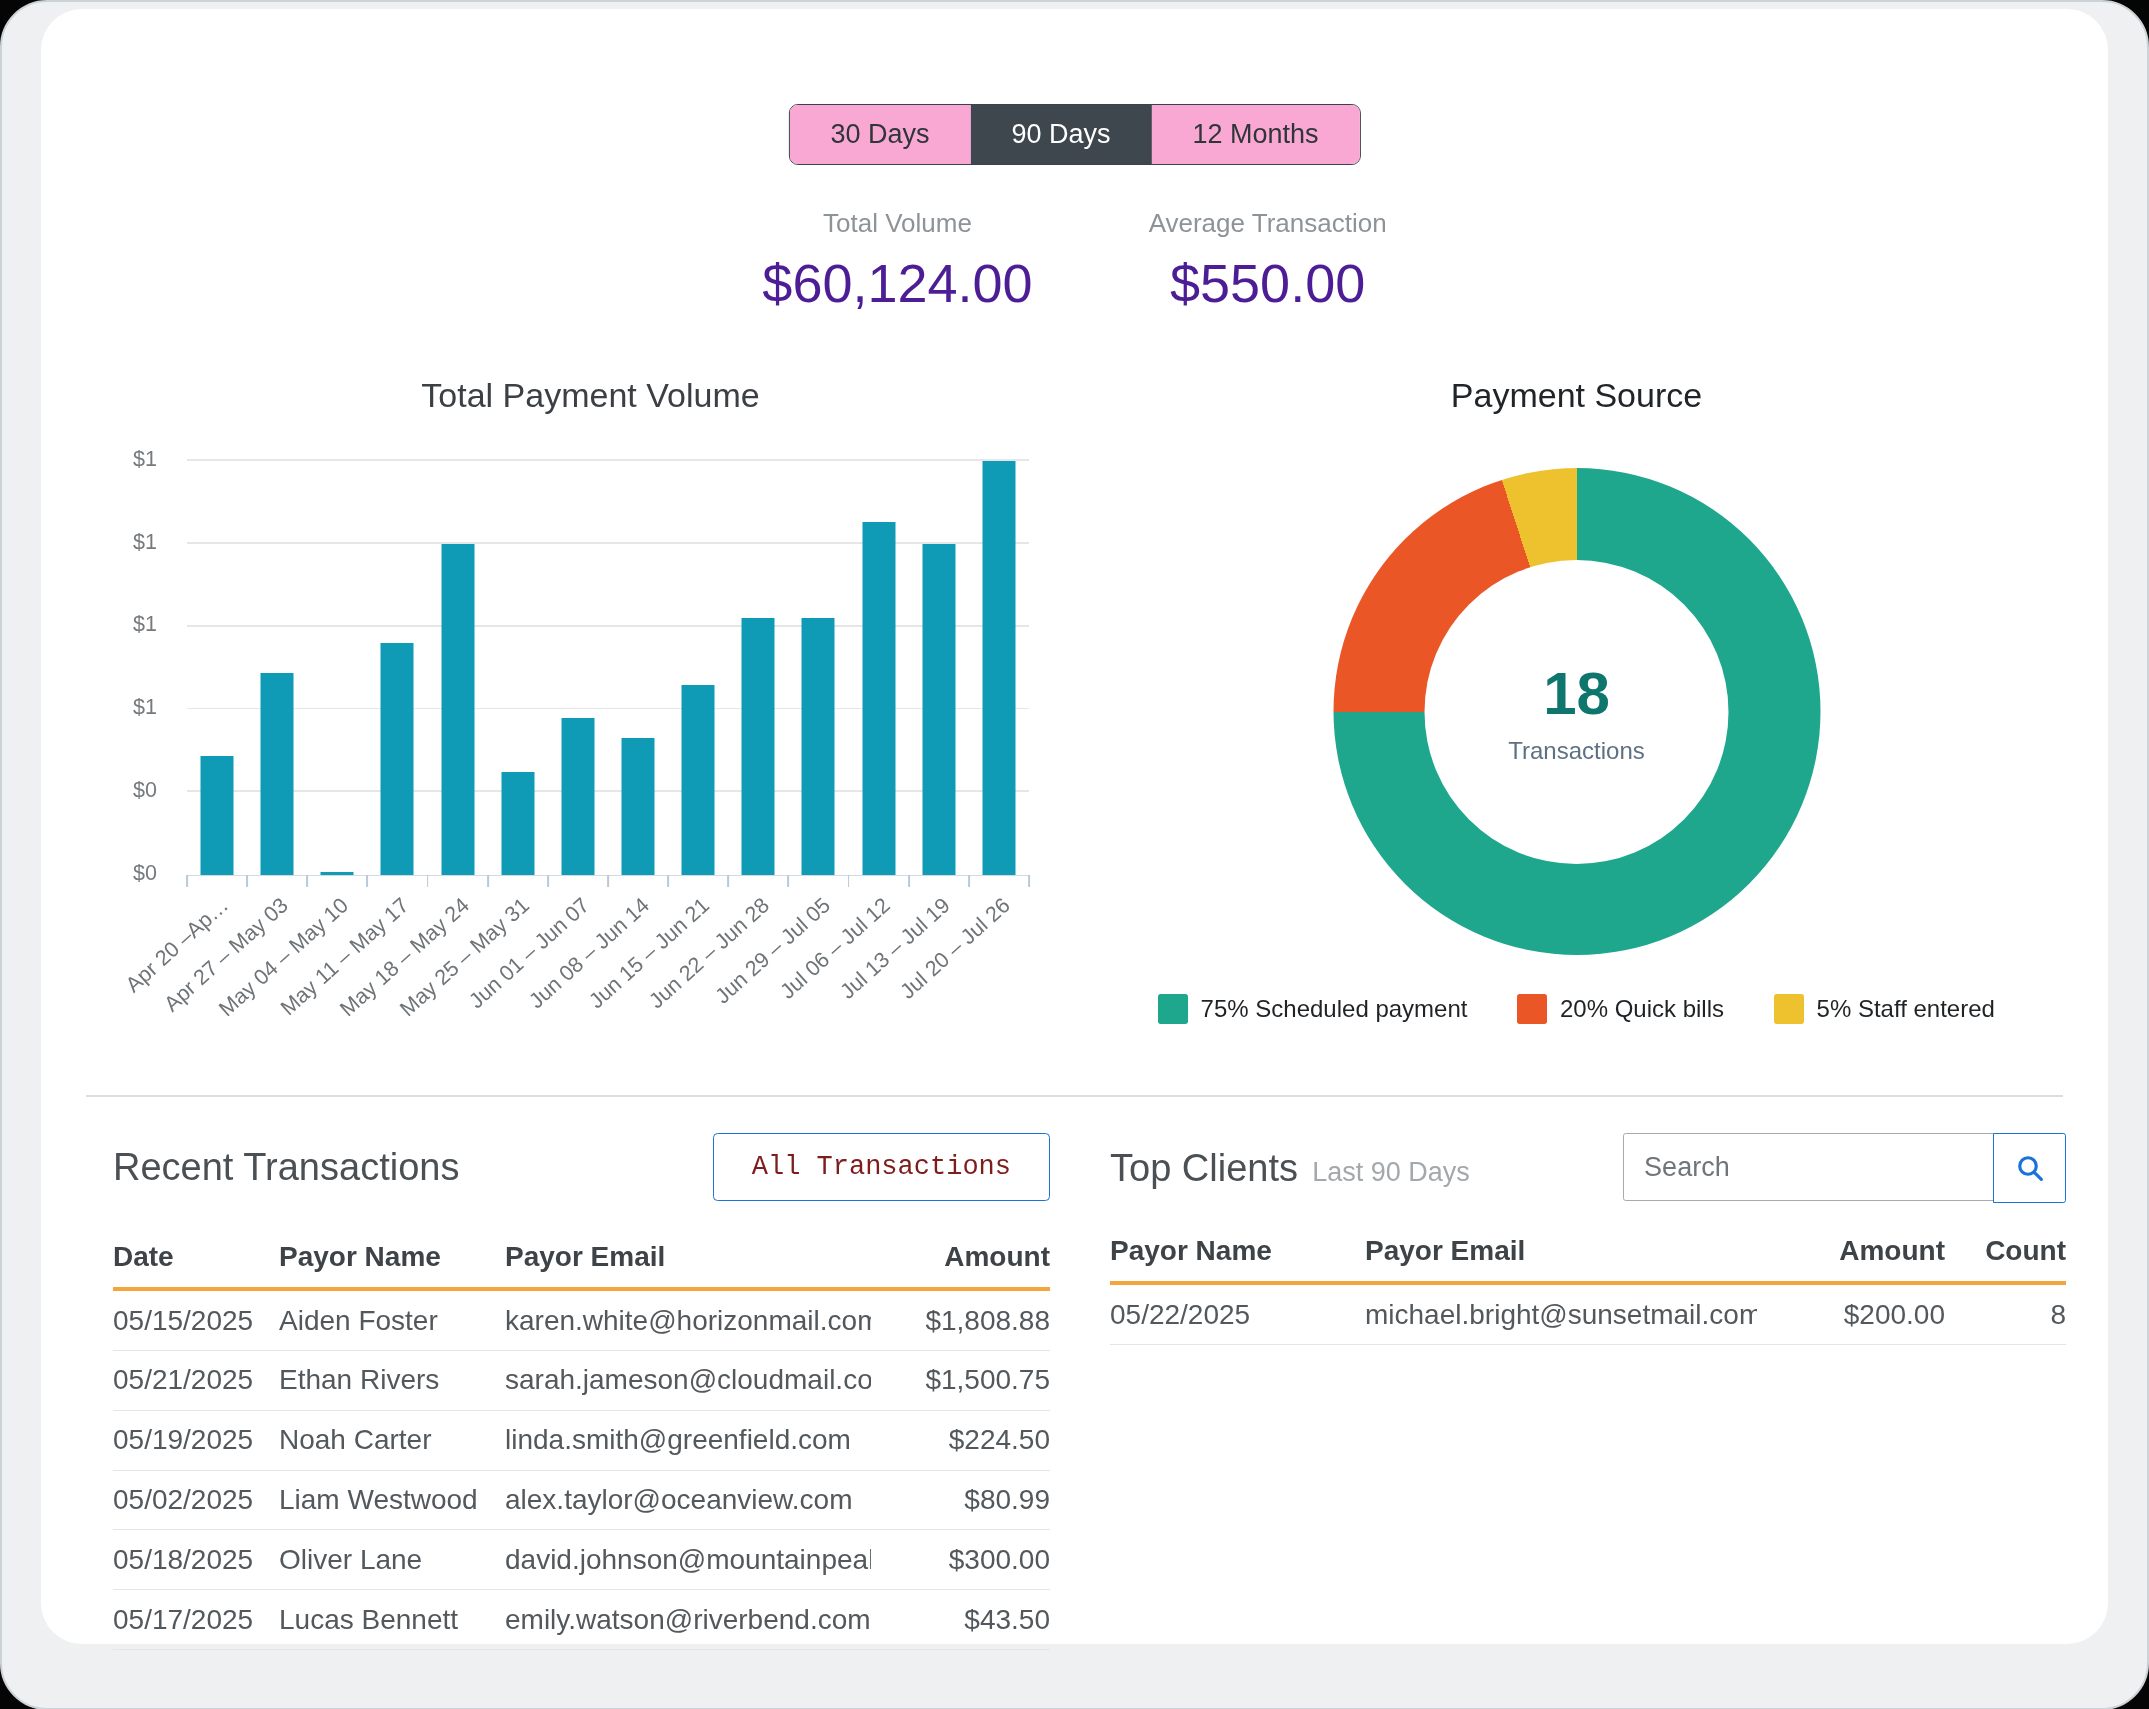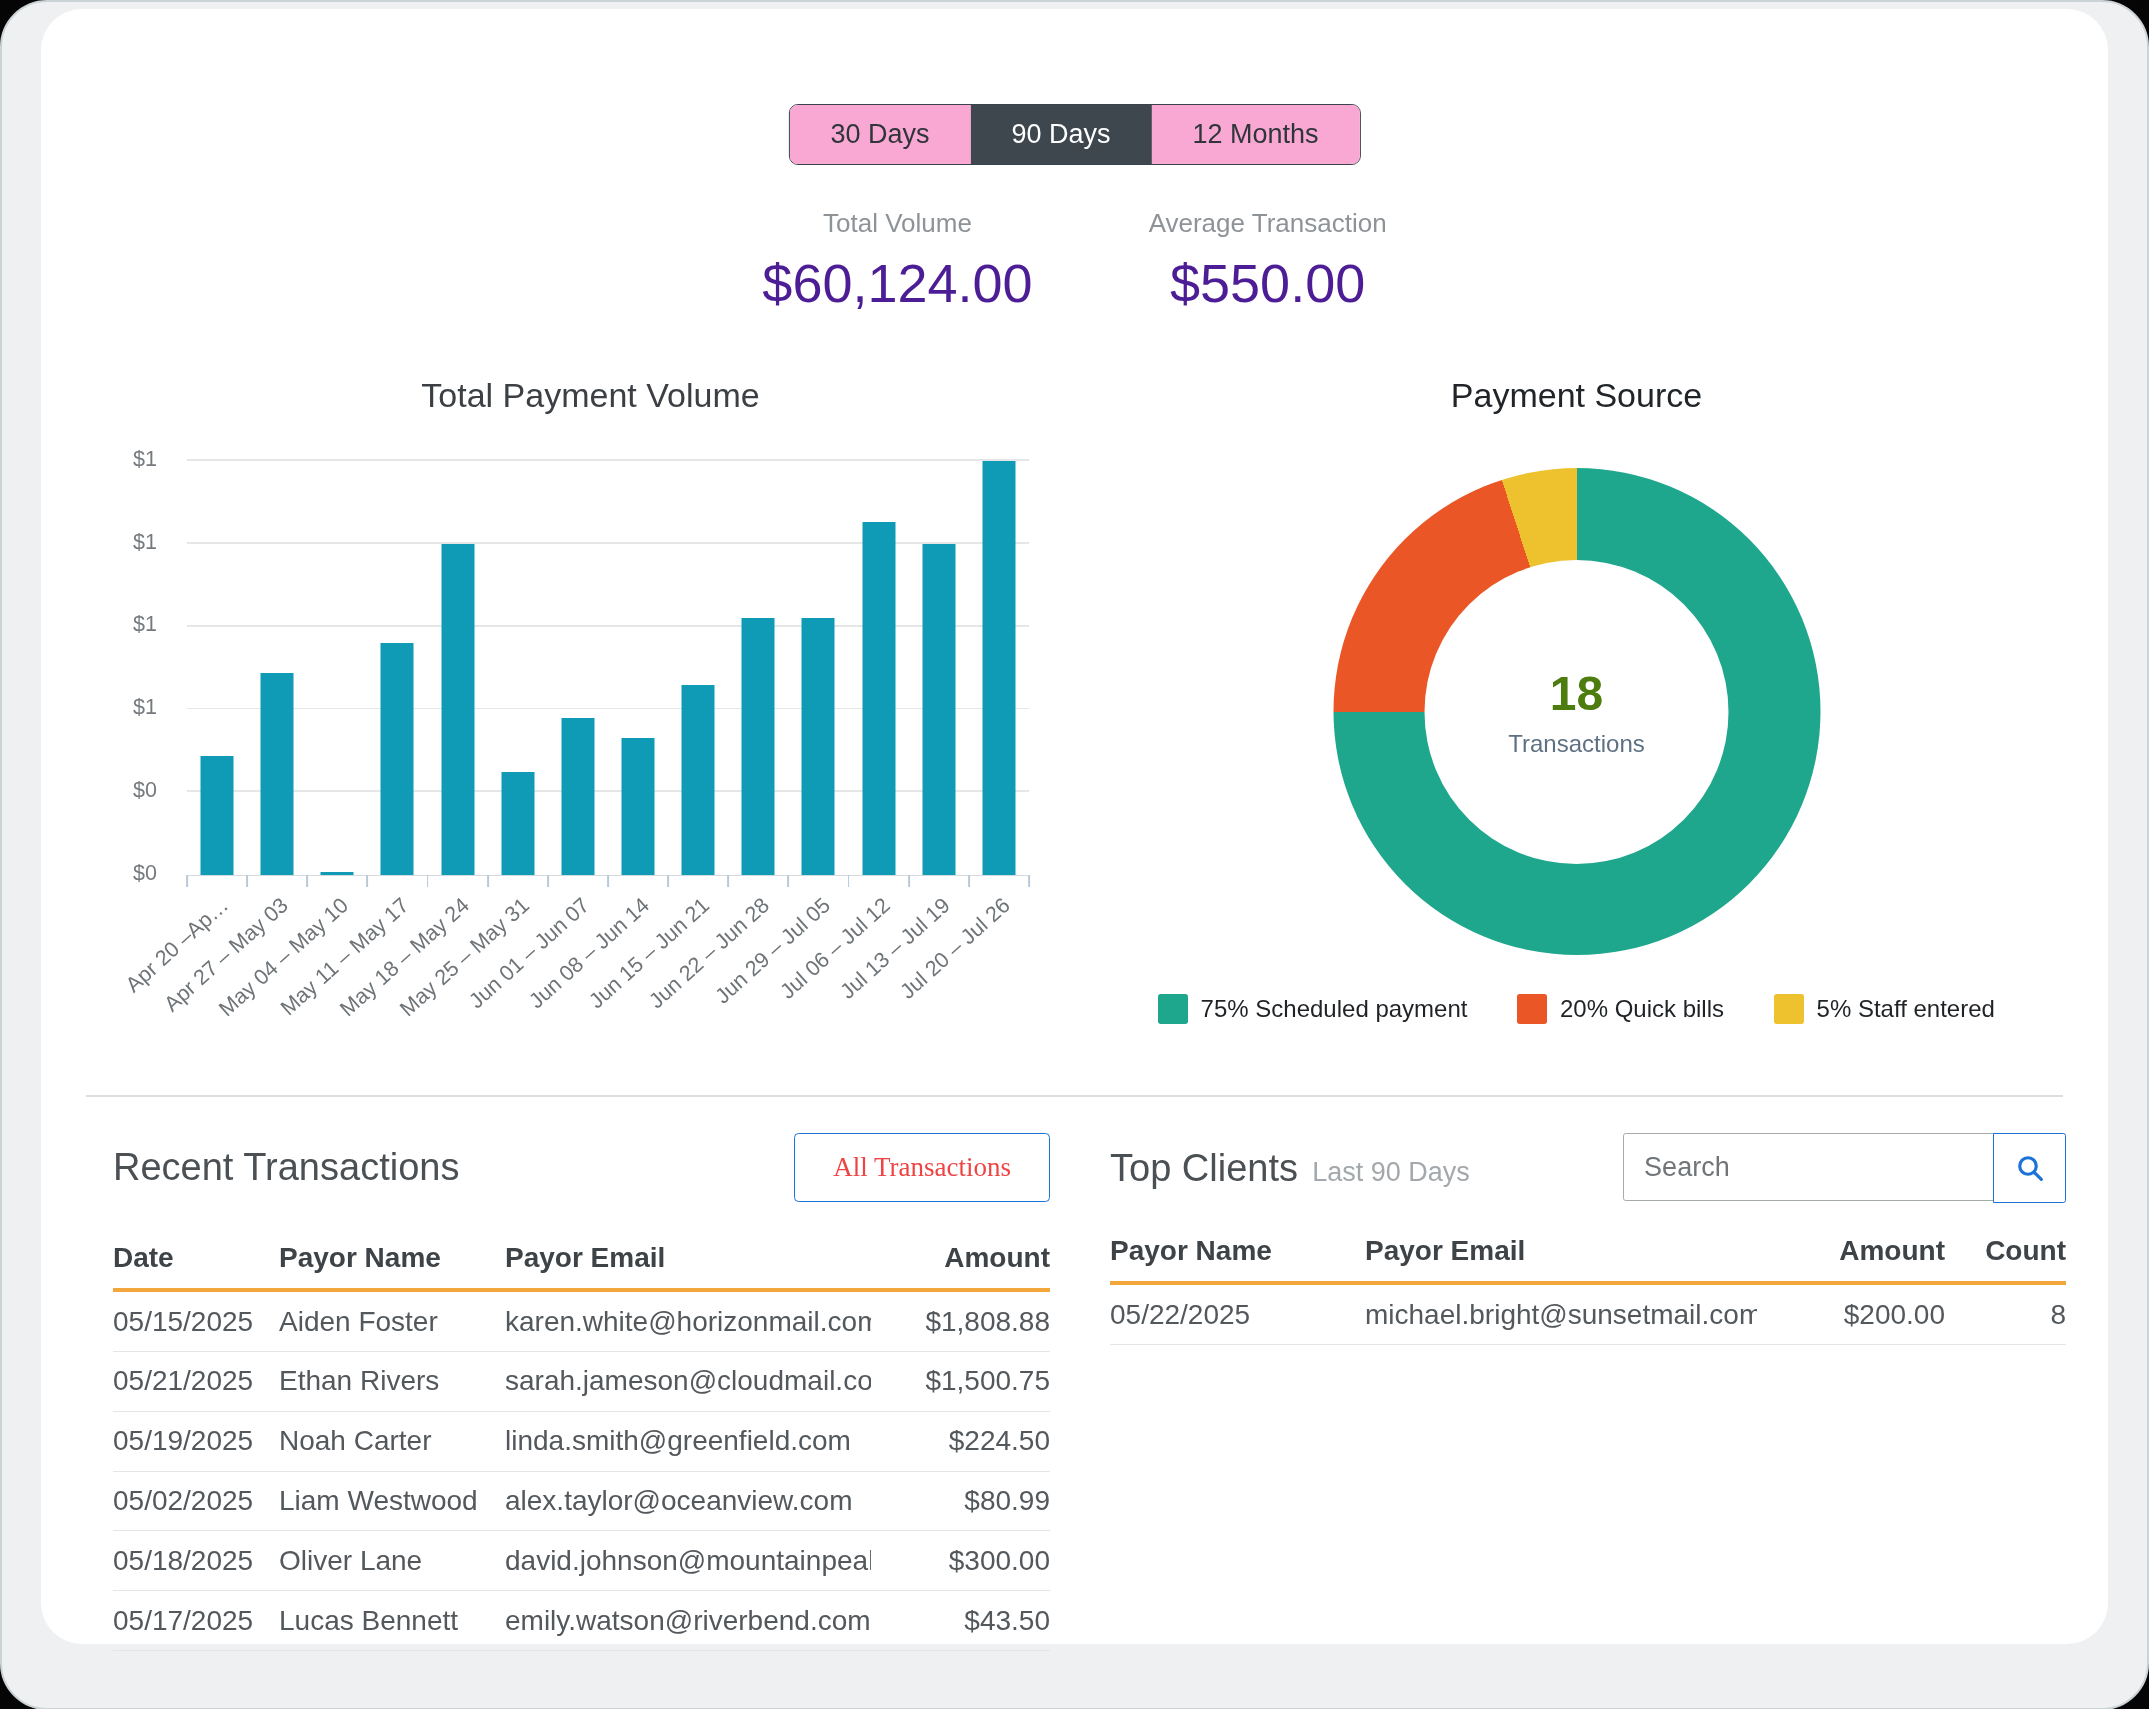--- a/index.html
+++ b/index.html
@@ -33,21 +33,21 @@
   .x-label{position:absolute;right:0;top:0;transform:rotate(-42deg);transform-origin:100% 0;
            font-size:21.5px;color:#6e7478;white-space:nowrap;}
   .tick{position:absolute;top:100%;width:1.8px;height:11.6px;background:#b9c9d6;transform:translateX(-0.9px);}
 
   
   .donut-chart{position:absolute;left:1034px;top:367px;width:1003px;height:699px;}
   .donut-wrap{position:absolute;left:50%;top:92px;transform:translateX(-50%);width:487px;height:487px;}
   .donut-ring{position:absolute;inset:0;border-radius:50%;}
   .donut-hole{position:absolute;left:50%;top:50%;transform:translate(-50%,-50%);width:304px;height:304px;
               border-radius:50%;background:#fff;display:flex;flex-direction:column;align-items:center;justify-content:center;}
-  .donut-value{font-size:48px;font-weight:700;color:#4d7c0f;}
+  .donut-value{font-size:60px;font-weight:700;color:#0f766e;}
   .donut-sub{font-size:24px;color:#5e7183;margin-top:9px;}
   .legend{position:absolute;left:0;right:0;top:618px;display:flex;justify-content:center;gap:50px;}
   .legend-item{display:flex;align-items:center;gap:12.5px;}
   .legend-swatch{width:30px;height:30px;border-radius:2.7px;flex:0 0 auto;}
   .legend-label{font-size:24px;color:#1f2326;white-space:nowrap;}
 
   
   .divider{position:absolute;left:45px;right:45px;top:1086px;height:1.8px;background:#ddd;}
 
   
@@ -55,22 +55,22 @@
   .sub-title{font-size:27px;color:#a3a8ac;margin-left:14.3px;}
   .t-head,.t-row{display:grid;align-items:center;}
   .t-head{border-bottom:4.5px solid #f2a63c;}
   .t-head .th{font-size:28px;font-weight:700;color:#3e4347;padding:0 0 14.3px 0;}
   .t-row{border-bottom:1.8px solid #e5e5e5;}
   .t-row .td{font-size:28px;color:#53585c;padding:13.4px 0;white-space:nowrap;overflow:hidden;}
 
   
   .recent{position:absolute;left:72px;top:1124px;width:937px;}
   .sec-header{display:flex;align-items:center;justify-content:space-between;}
-  .all-trans-btn{border:1.8px solid #1b72d8;border-radius:4.5px;background:#fff;color:#ef4444;
-                 font-size:27px;padding:18px 38px;cursor:pointer;font-family:Liberation Serif, serif;}
+  .all-trans-btn{border:1.8px solid #1b72d8;border-radius:4.5px;background:#fff;color:#7f1d1d;
+                 font-size:27px;padding:18px 38px;cursor:pointer;font-family:Liberation Mono, monospace;}
   .recent .t-head,.recent .t-row{grid-template-columns:166px 226px 1fr 179px;}
   .recent .th:nth-child(4),.recent .td:nth-child(4){text-align:right;}
   .recent .t-head{margin-top:40px;}
 
   
   .clients{position:absolute;left:1069px;top:1124px;width:956px;}
   .clients-title{display:flex;align-items:baseline;}
   .search-group{display:flex;}
   .search-input{width:330px;height:66px;border:1.8px solid #a6abae;border-radius:2.7px 0 0 2.7px;font-size:27px;
                 padding:0 19.7px;color:#54585c;font-family:inherit;outline:none;}

